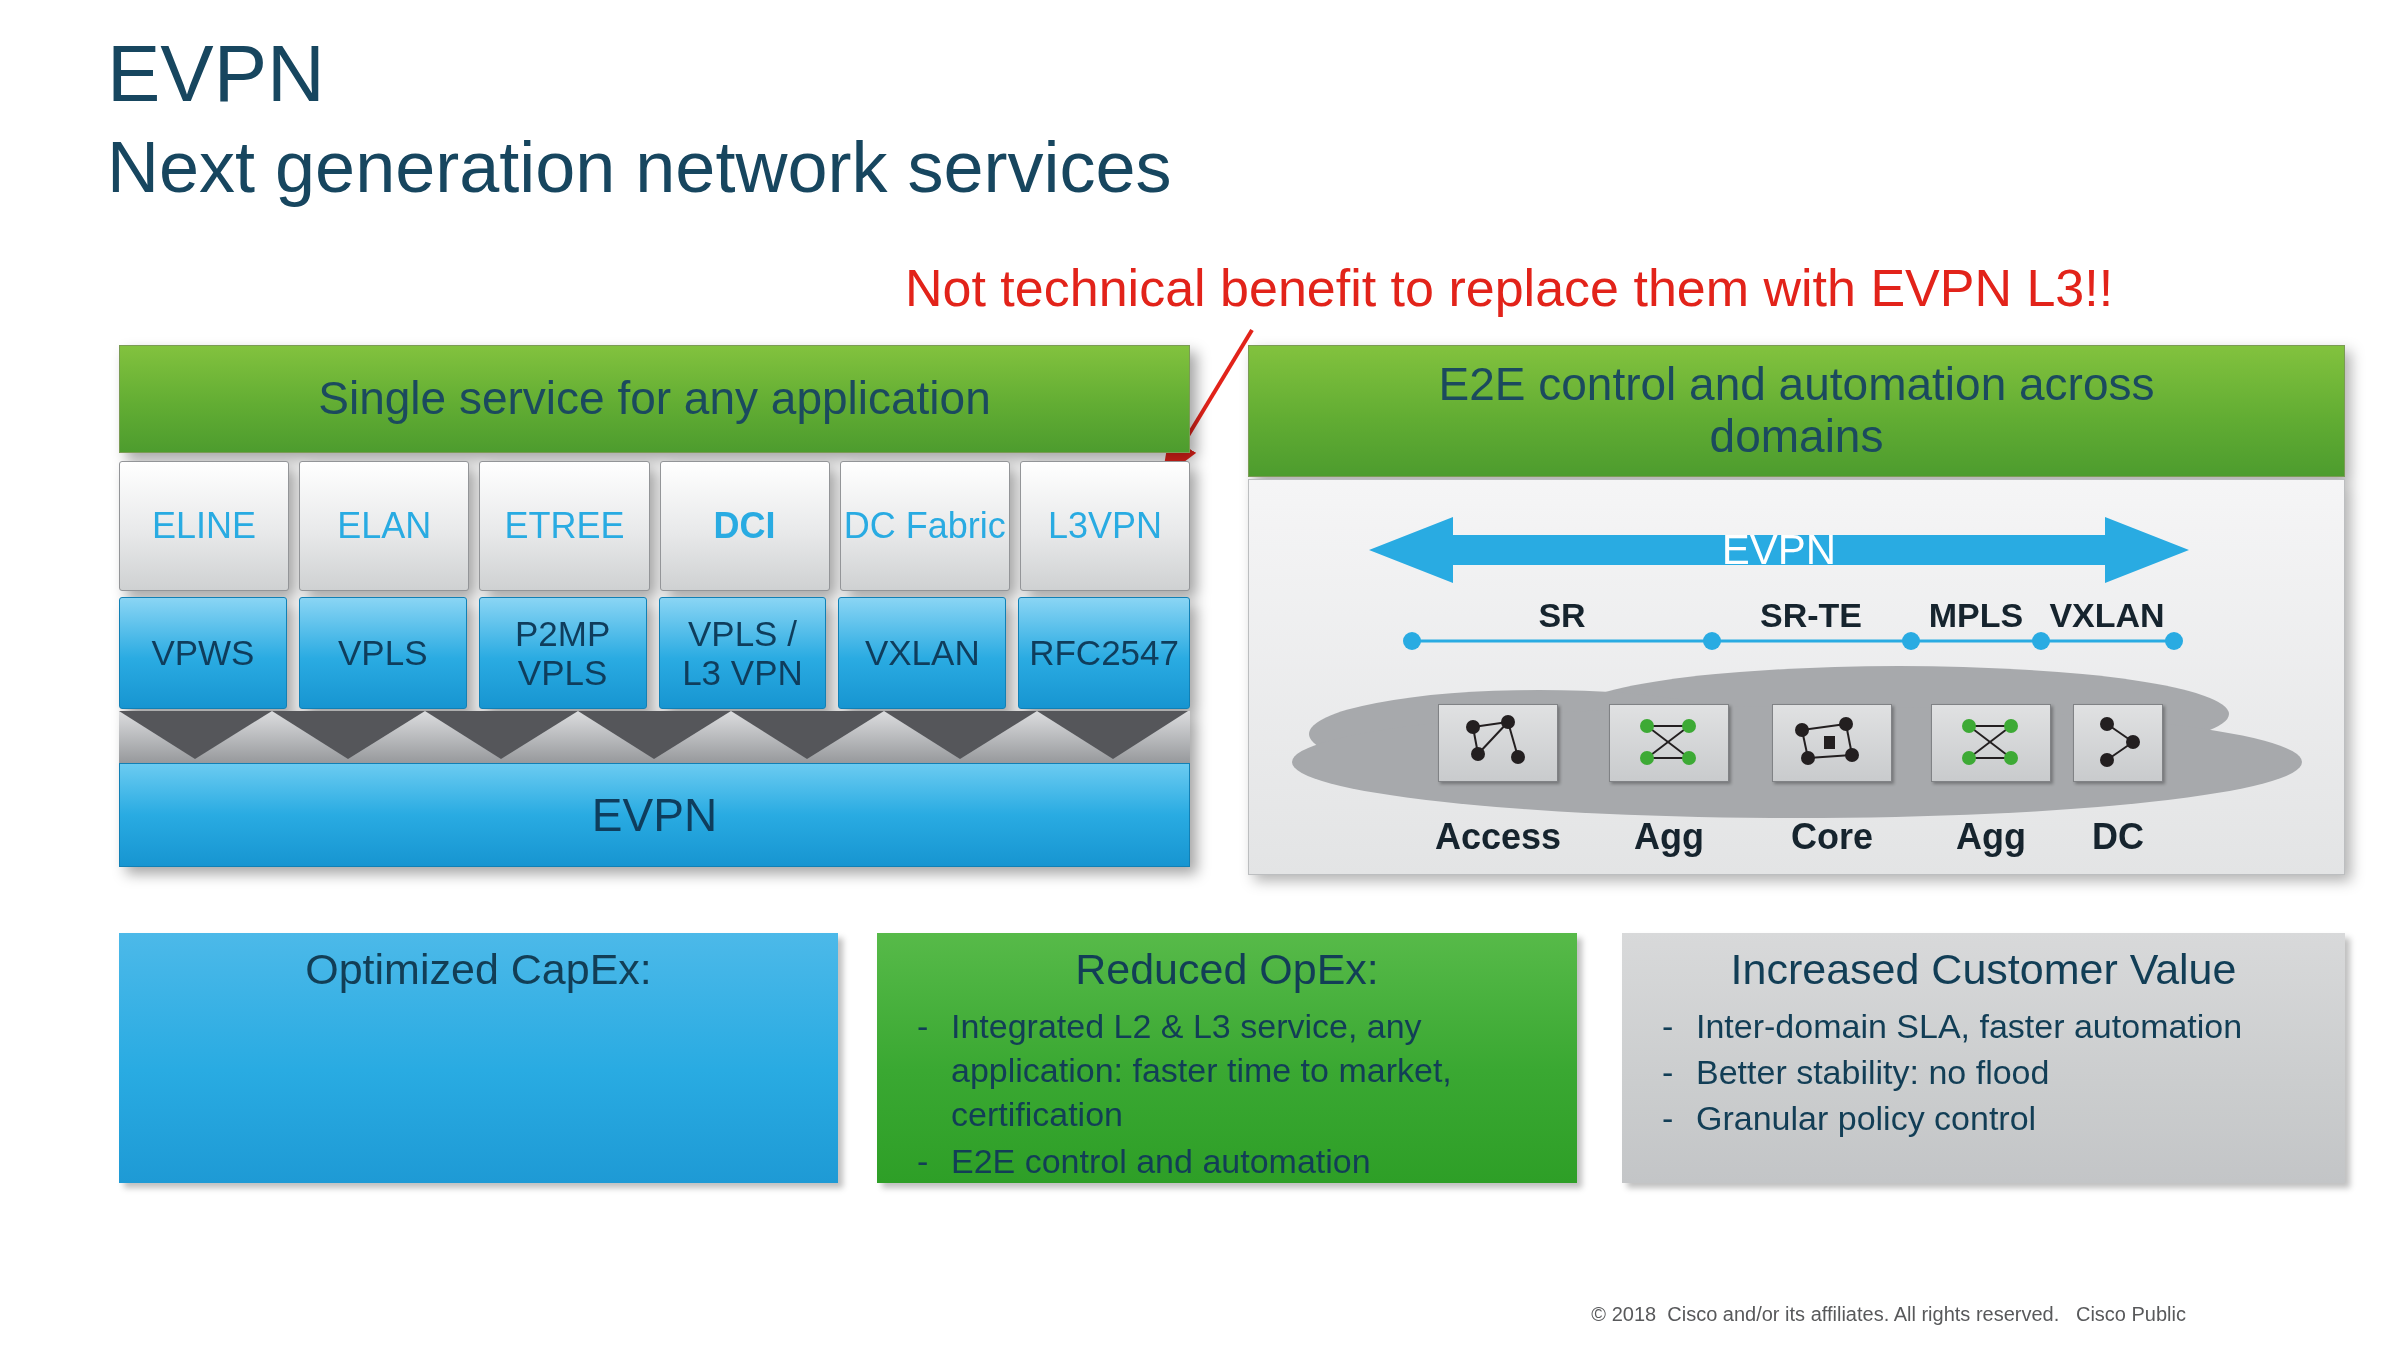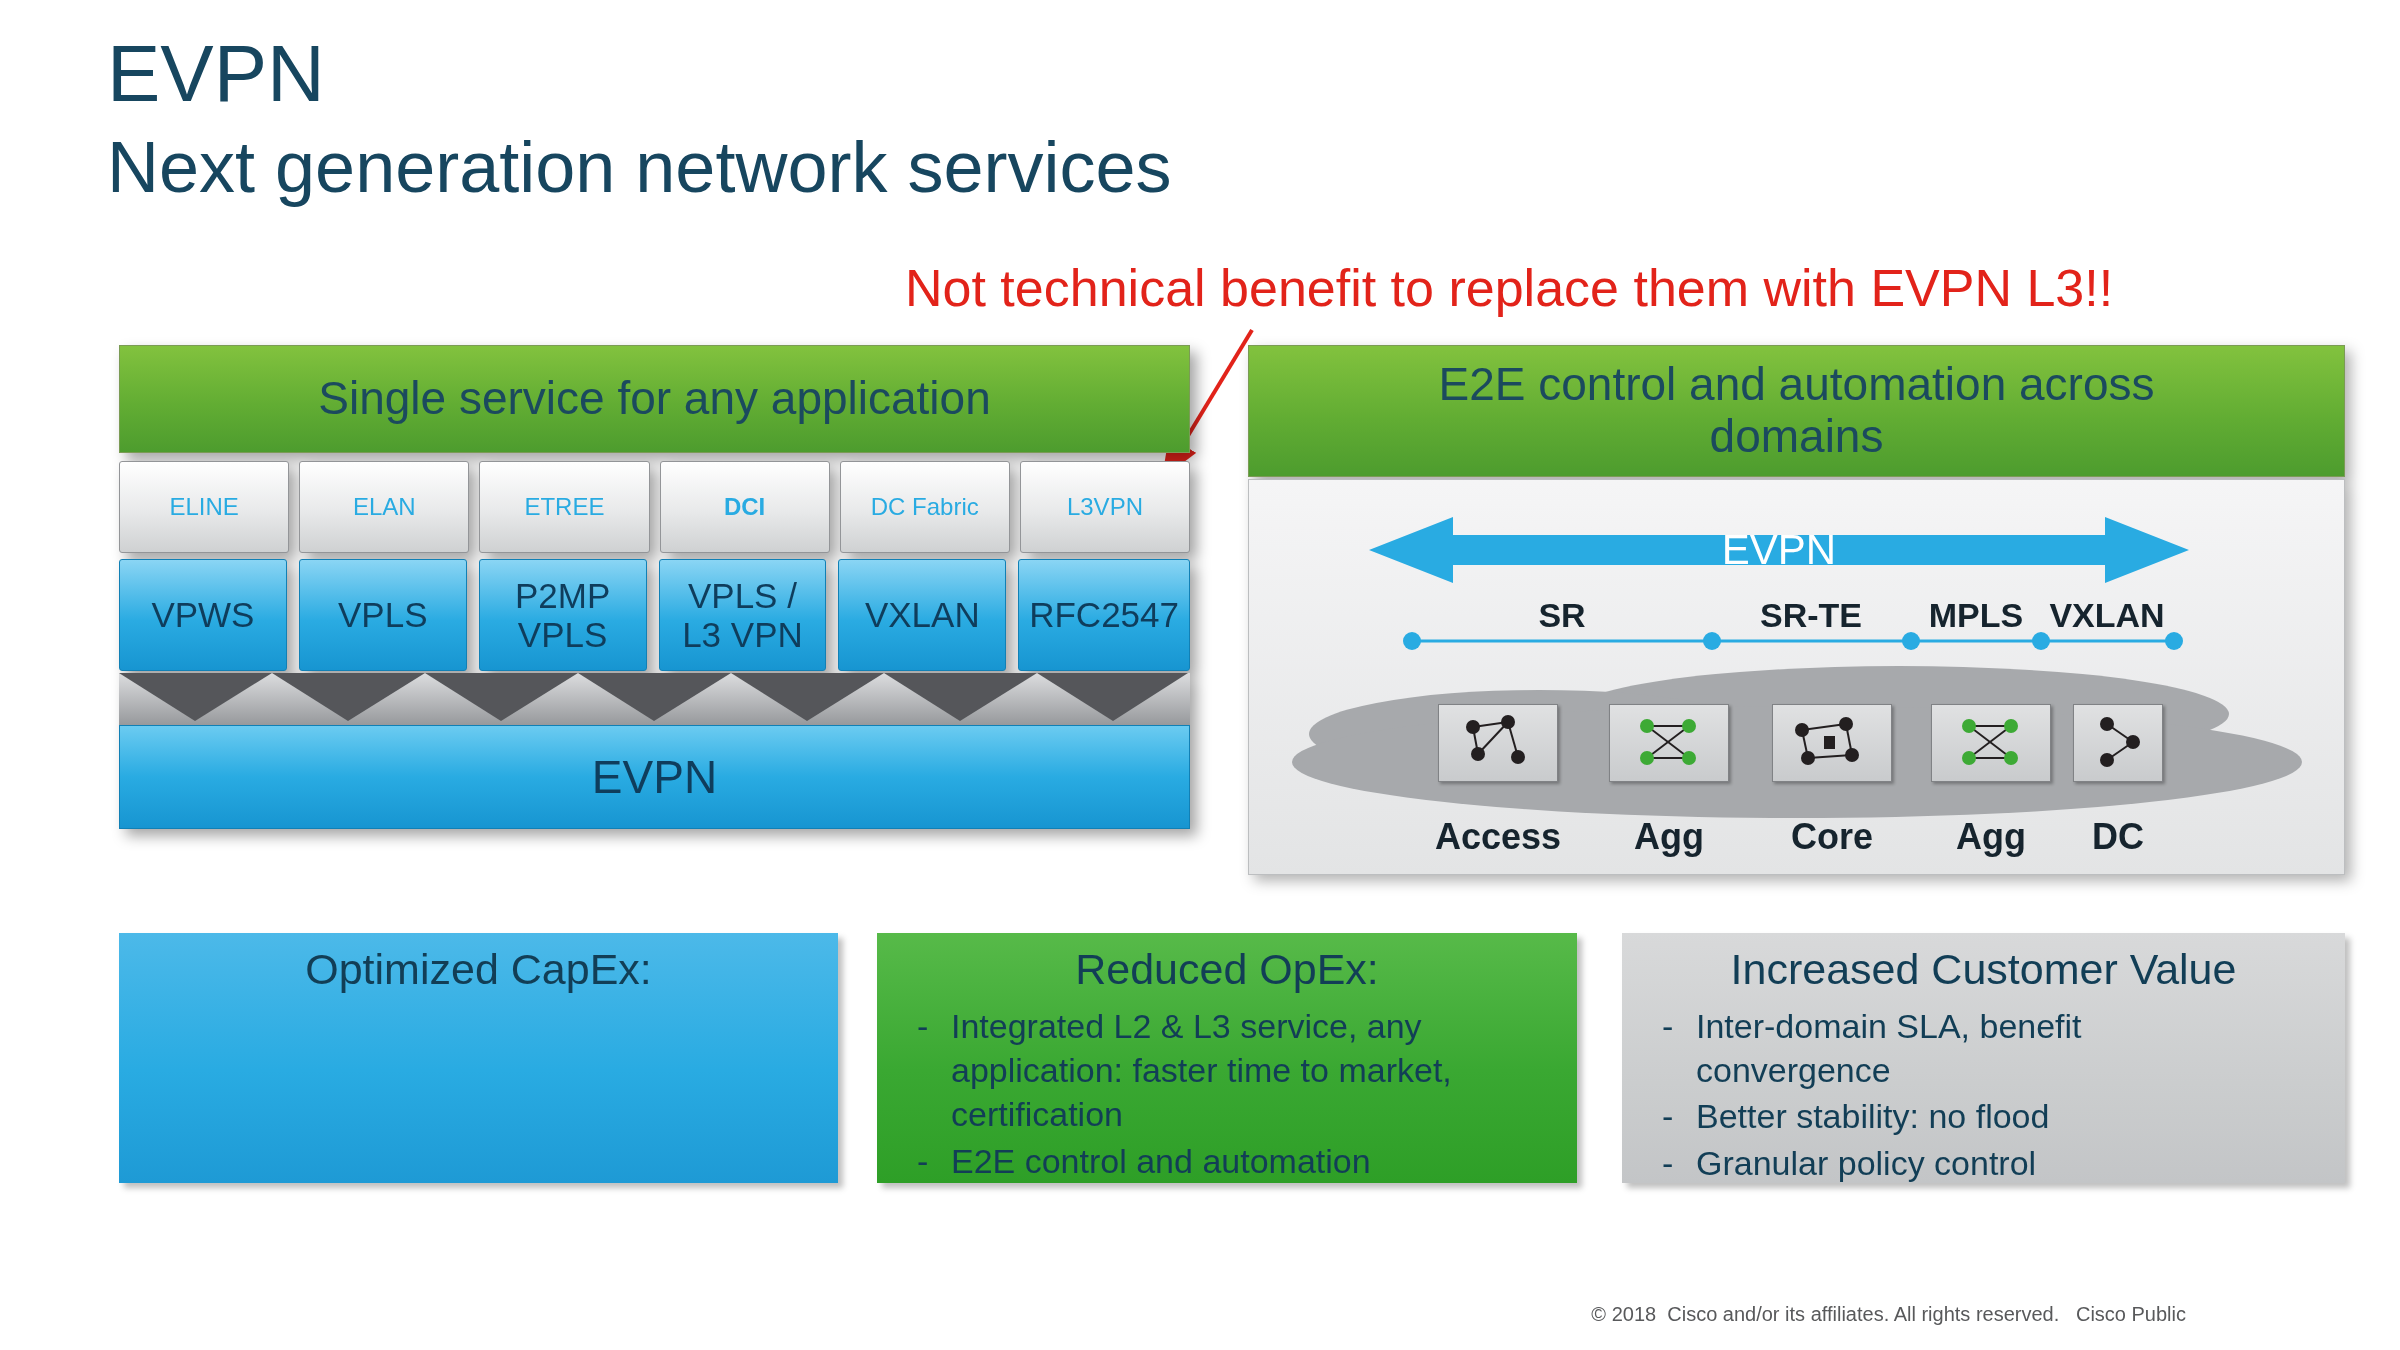--- a/index.html
+++ b/index.html
@@ -14,23 +14,23 @@
   .annotation{position:absolute;left:905px;top:258px;font-size:52px;color:#e2231a;font-weight:400;}
   .annotation-arrow{position:absolute;left:1140px;top:322px;}
 
   
   .left-panel{position:absolute;left:119px;top:345px;width:1071px;
               filter:drop-shadow(7px 7px 7px rgba(0,0,0,0.35));}
   .green-header{height:106px;display:flex;align-items:center;justify-content:center;
                 background:linear-gradient(180deg,#82c23e 0%,#62ad33 55%,#4d9c2e 100%);
                 border:1px solid #7b9b55;color:#1b4a5e;font-size:46px;text-align:center;line-height:1.12;}
   .box-row{display:flex;gap:10px;margin-top:8px;}
-  .service-box{flex:1;height:92px;display:flex;align-items:center;justify-content:center;
+  .service-box{flex:1;height:130px;display:flex;align-items:center;justify-content:center;
                background:linear-gradient(180deg,#ffffff 0%,#e8e9ea 55%,#cfd1d2 100%);
-               border:1px solid #939598;border-radius:3px;color:#29abe2;font-size:24px;
+               border:1px solid #939598;border-radius:3px;color:#29abe2;font-size:36px;
                text-align:center;line-height:1.12;padding:0 2px;box-sizing:border-box;}
   .service-box:nth-child(4){font-weight:bold;}
   .tech-box{flex:1;height:112px;display:flex;align-items:center;justify-content:center;
             background:linear-gradient(180deg,#8ad5f4 0%,#2aabe2 55%,#1795d1 100%);
             border:1px solid #1180b5;border-radius:3px;color:#0f3d5c;font-size:35px;
             text-align:center;line-height:1.12;padding:0 10px;box-sizing:border-box;}
   .tech-row{margin-top:6px;gap:12px;}
   .zigzag{height:52px;margin-top:2px;background:linear-gradient(180deg,#dcdddf 0%,#97999c 100%);}
   .zigzag svg{display:block;}
   .evpn-bar{height:102px;display:flex;align-items:center;justify-content:center;
@@ -259,21 +259,21 @@
           <span>E2E control and automation</span>
         </div>
     </div>
   </div>
 
   <div class="benefit benefit-gray">
     <div class="benefit-title">Increased Customer Value</div>
     <div class="bullets">
       <div class="bullet">
           <span class="dash"></span>
-          <span>Inter-domain SLA, benefit convergence</span>
+          <span>Inter-domain SLA, faster automation</span>
         </div>
       <div class="bullet">
           <span class="dash"></span>
           <span>Better stability: no flood</span>
         </div>
       <div class="bullet">
           <span class="dash"></span>
           <span>Granular policy control</span>
         </div>
     </div>

